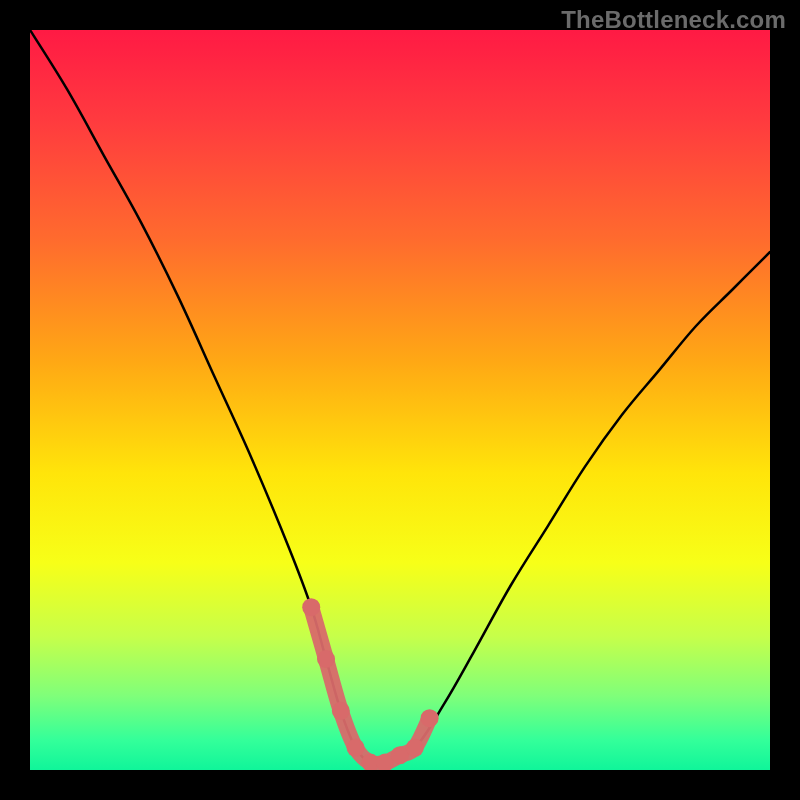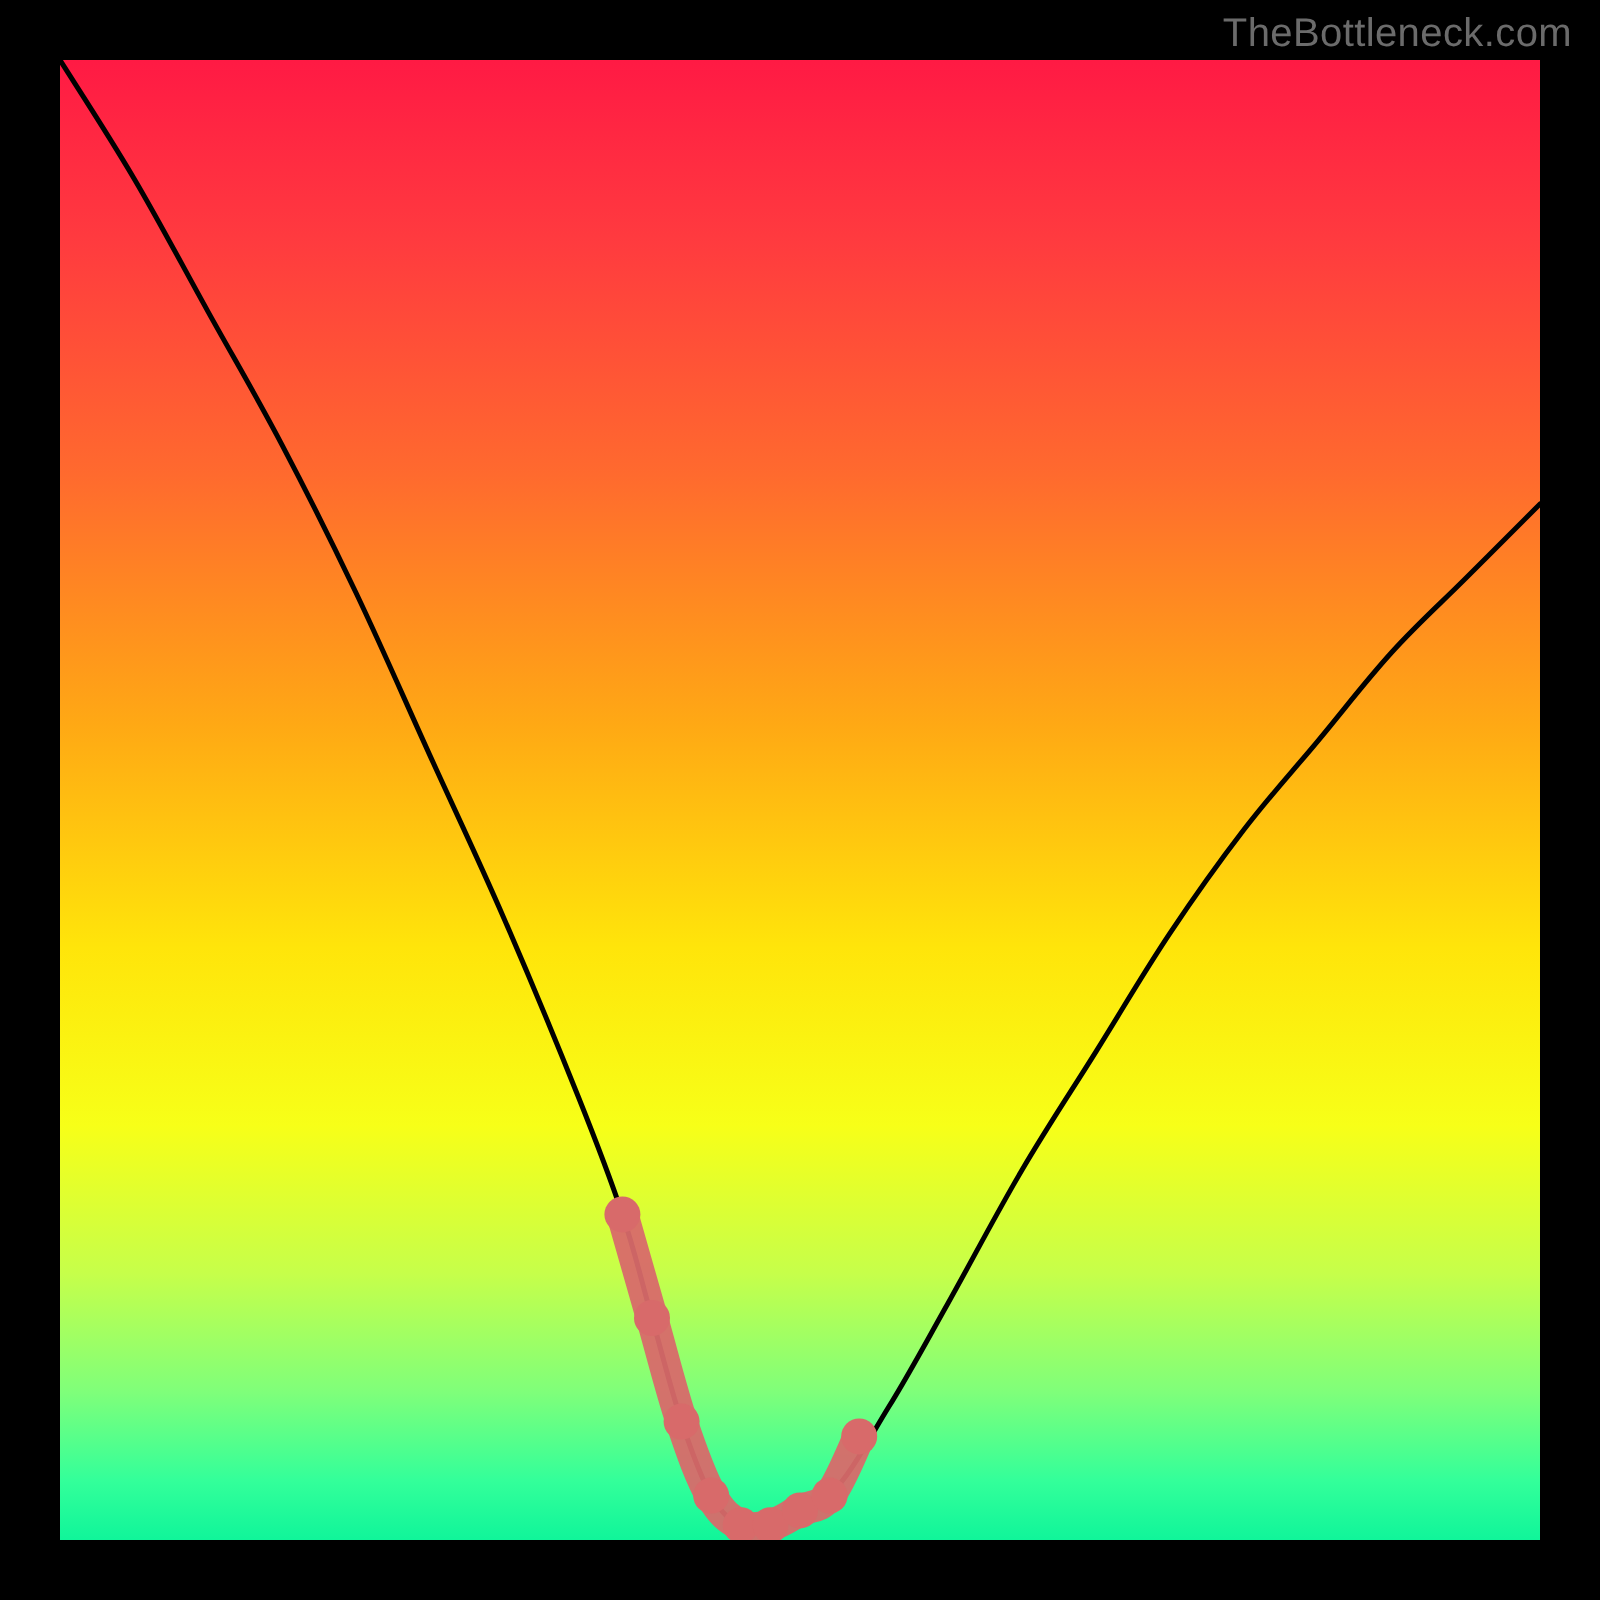--- a/index.html
+++ b/index.html
@@ -37,22 +37,22 @@
   svg {
     position: absolute;
     left: 0;
     top: 0;
   }
   .watermark {
     position: absolute;
     top: 6px;
     right: 14px;
     color: #6b6b6b;
-    font-size: 20px;
-    font-weight: 400;
+    font-size: 24px;
+    font-weight: 700;
     letter-spacing: 0.2px;
     user-select: none;
   }
 </style>
 </head>
 <body>
 
 <div class="frame">
 
   <div class="plot">

